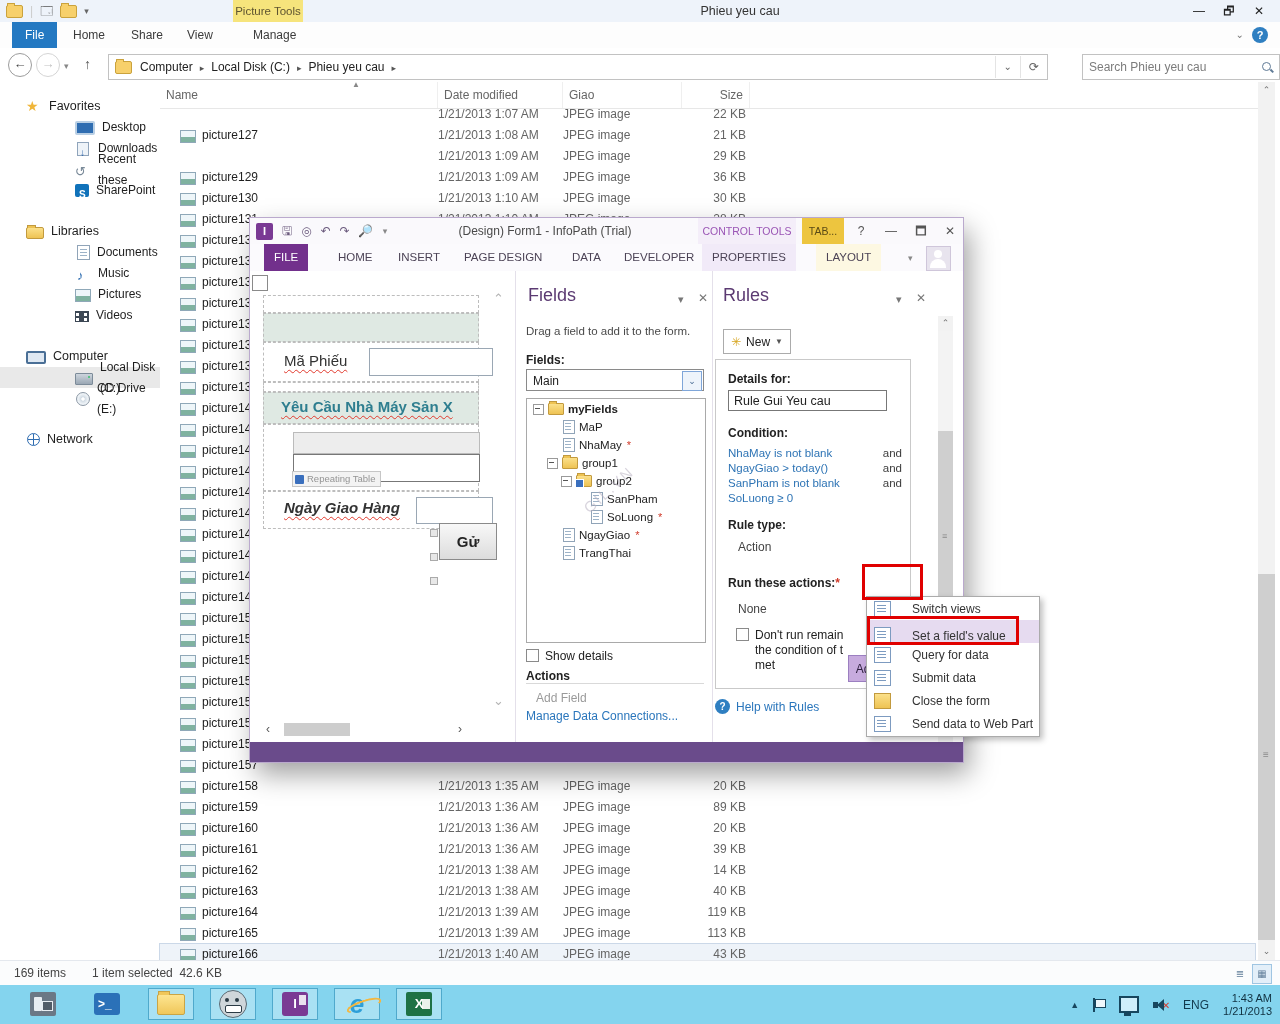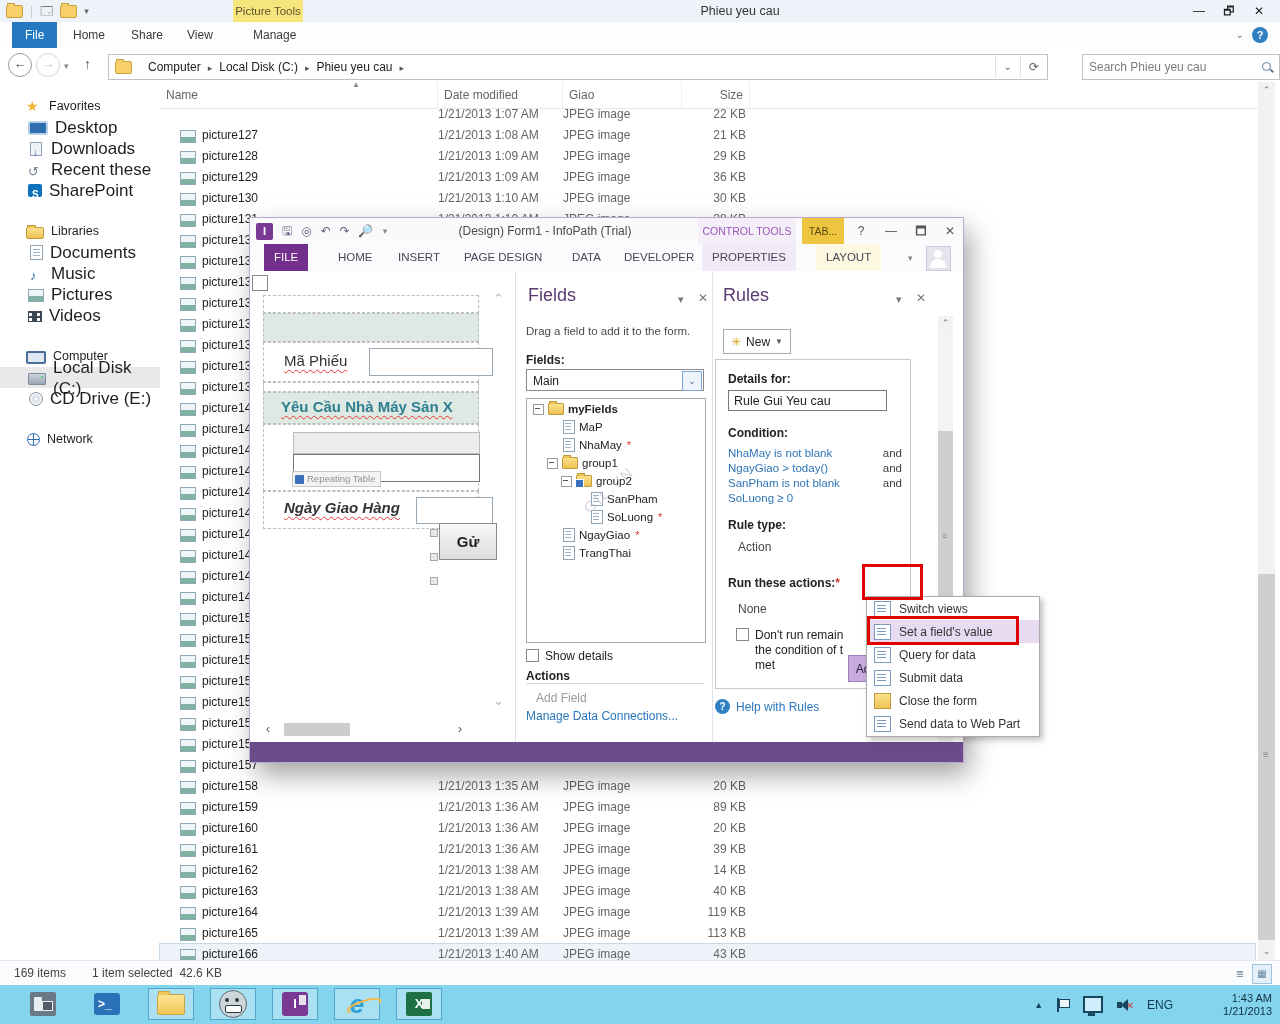--- a/index.html
+++ b/index.html
@@ -23,35 +23,35 @@
   #ribbonrow{left:0;top:22px;width:1280px;height:26px;background:#fdfdfd;border-bottom:1px solid #e4e4e4;}
   .etab{position:absolute;top:0;height:26px;line-height:26px;padding:0 13px;color:#3b3b3b;font-size:12px;}
   .etab.file{background:#2479c2;color:#fff;}
   #ribbon-chev{right:34px;top:26px;color:#777;font-size:11px;}
 
   #addrrow{left:0;top:48px;width:1280px;height:34px;background:#fff;}
   .navcirc{position:absolute;top:5px;width:22px;height:22px;border:1px solid #9c9c9c;border-radius:50%;text-align:center;line-height:20px;font-size:13px;color:#444;background:#fff;}
   .navcirc.disabled{color:#c2c2c2;border-color:#d5d5d5;}
   #nav-dd{left:64px;top:13px;color:#888;font-size:9px;}
   #nav-up{left:84px;top:8px;color:#555;font-size:14px;}
-  #addrbox{left:108px;top:6px;width:938px;height:24px;border:1px solid #c2c2c2;background:#fff;display:flex;align-items:center;gap:8px;}
+  #addrbox{left:108px;top:6px;width:938px;height:24px;border:1px solid #c2c2c2;background:#fff;display:flex;align-items:center;}
   .crumb{padding:0 4px;color:#222;}
   .crumb-sep{color:#555;font-size:9px;padding:0 3px;}
   #addr-tools{margin-left:auto;display:flex;align-items:center;height:100%;}
   #addr-tools span{padding:0 8px;color:#666;border-left:1px solid #e4e4e4;line-height:22px;}
   #searchbox{left:1082px;top:6px;width:184px;height:24px;border:1px solid #c2c2c2;display:flex;align-items:center;padding:0 6px;color:#7c7c7c;}
   #search-mag{margin-left:auto;width:12px;height:12px;position:relative;}
   #search-mag::before{content:"";position:absolute;left:1px;top:1px;width:7px;height:7px;border:1.5px solid #5f7a96;border-radius:50%;}
   #search-mag::after{content:"";position:absolute;left:9px;top:9px;width:4px;height:1.5px;background:#5f7a96;transform:rotate(45deg);}
 
   
   #sidebar{left:0;top:82px;width:160px;height:878px;background:#fff;padding-top:14px;box-sizing:border-box;}
   .side-sec{margin-bottom:20px;}
   .side-hd{height:21px;line-height:21px;padding-left:26px;display:flex;align-items:center;gap:7px;font-size:12.5px;color:#1e1e1e;}
-  .side-it{height:21px;line-height:21px;padding-left:28px;display:flex;align-items:center;gap:7px;font-size:17px;color:#1e1e1e;}
+  .side-it{height:21px;line-height:21px;padding-left:75px;display:flex;align-items:center;gap:7px;font-size:12px;color:#1e1e1e;}
   .side-it.selected{background:#e9e9e9;}
   .ic{display:inline-block;width:16px;height:13px;position:relative;flex:none;}
   .ic-star::before{content:"★";color:#f0b63a;font-size:14px;position:absolute;top:-4px;left:0;}
   .ic-desktop{background:#2f6db1;border:2px solid #b9cfe4;border-radius:2px;height:10px;}
   .ic-downloads::before{content:"";position:absolute;left:2px;top:0;width:10px;height:12px;background:#eef3f8;border:1px solid #8fa4bb;}
   .ic-downloads::after{content:"↓";position:absolute;left:5px;top:0px;color:#2c63a8;font-size:10px;font-weight:bold;}
   .ic-recent::before{content:"↺";color:#7a8a99;font-size:13px;position:absolute;top:-2px;}
   .ic-sharepoint{background:#1072ba;border-radius:2px;height:13px;width:14px;}
   .ic-sharepoint::before{content:"S";color:#fff;font-size:10px;font-weight:bold;position:absolute;left:4px;top:0px;}
   .ic-folder{background:linear-gradient(#fbe08a,#eec353);border:1px solid #c29a3e;border-radius:2px;height:10px;margin-top:2px;}
@@ -161,22 +161,22 @@
   .cond-line .conj{position:absolute;right:10px;color:#3d3d3d;}
   #add-btn{left:132px;top:295px;width:48px;height:27px;background:#c7abde;border:1px solid #9b7fc0;color:#2f2140;text-align:center;line-height:27px;font-size:12px;box-sizing:border-box;}
   #rp-help{left:2px;top:428px;display:flex;align-items:center;gap:6px;}
   #rp-help .qcirc{width:15px;height:15px;border-radius:50%;background:#2f7fc1;color:#fff;text-align:center;line-height:15px;font-size:10px;font-weight:bold;flex:none;}
   #rules-scroll{left:688px;top:45px;width:15px;height:426px;background:#f3f3f3;}
   #rs-thumb{position:absolute;left:0;top:115px;width:15px;height:215px;background:#cfcfcf;}
   #rs-thumb::before{content:"≡";position:absolute;left:4px;top:50%;margin-top:-8px;color:#8a8a8a;font-size:9px;}
 
   
   #ctxmenu{left:866px;top:596px;width:172px;height:139px;background:#fff;border:1px solid #ababab;box-shadow:3px 3px 6px rgba(0,0,0,.25);z-index:50;}
-  .mitem{position:relative;height:23px;display:flex;align-items:center;gap:8px;padding-left:7px;font-size:12px;color:#333;}
-  .mitem.hl{background:#e6dbf0;}
+  .mitem{position:relative;height:23px;display:flex;align-items:center;gap:21px;padding-left:7px;font-size:12px;color:#333;}
+  .mitem.hl{background:#e6dbf0;align-items:flex-end;}
   .micon{width:15px;height:14px;position:relative;flex:none;background:#fff;border:1px solid #7d9bc0;}
   .micon::before{content:"";position:absolute;left:2px;top:3px;width:9px;height:1px;background:#7d9bc0;box-shadow:0 3px 0 #7d9bc0,0 6px 0 #7d9bc0;}
   .micon.folder{background:linear-gradient(#fbe08a,#eec353);border:1px solid #c29a3e;}
   .micon.folder::before{display:none;}
   .redbox{border:3px solid #e00000;z-index:60;pointer-events:none;}
 
   
   #taskbar{left:0;top:985px;width:1280px;height:39px;background:#84d4ee;}
   .tbtn{position:absolute;top:3px;width:46px;height:32px;display:flex;align-items:center;justify-content:center;}
   .tbtn.open{border:1px solid #4fa9cc;background:rgba(255,255,255,.3);box-sizing:border-box;}
@@ -190,21 +190,21 @@
   .tb-face::before{content:"";position:absolute;left:5px;top:7px;width:4px;height:4px;border-radius:50%;background:#2a3a44;box-shadow:10px 0 0 #2a3a44;}
   .tb-face::after{content:"";position:absolute;left:5px;top:14px;width:15px;height:6px;background:#fff;border:1px solid #2a3a44;border-radius:2px;}
   .tb-ip{width:26px;height:24px;background:#7a3a94;border-radius:3px;color:#fff;font-weight:bold;text-align:center;line-height:24px;font-size:13px;position:relative;}
   .tb-ip::after{content:"";position:absolute;right:2px;top:3px;width:7px;height:10px;background:#fff;opacity:.85;}
   .tb-ie{color:#2e9fd8;font-size:26px;font-weight:bold;font-style:italic;line-height:28px;position:relative;}
   .tb-ie::after{content:"";position:absolute;left:-4px;top:10px;width:32px;height:7px;border:2px solid #f4b73f;border-radius:50%;border-bottom-color:transparent;transform:rotate(-18deg);}
   .tb-xl{width:26px;height:24px;background:#1e7145;border-radius:2px;color:#fff;font-weight:bold;text-align:center;line-height:24px;font-size:13px;position:relative;}
   .tb-xl::after{content:"";position:absolute;right:2px;top:4px;width:8px;height:16px;background:#fff;opacity:.9;box-shadow:inset 0 3px 0 #1e7145,inset 0 -3px 0 #1e7145;}
   #tray{position:absolute;right:8px;top:0;height:39px;display:flex;align-items:center;gap:14px;color:#123a4e;}
   .tray-ic{font-size:13px;color:#17465e;}
-  #tray-clock{text-align:right;font-size:11px;line-height:13px;color:#10303f;margin-left:36px;}
+  #tray-clock{text-align:right;font-size:11px;line-height:13px;color:#10303f;}
   .spk{position:relative;width:16px;height:14px;}
   .spk::before{content:"";position:absolute;left:0;top:4px;width:5px;height:6px;background:#17465e;}
   .spk::after{content:"";position:absolute;left:4px;top:1px;border-top:6px solid transparent;border-bottom:6px solid transparent;border-right:7px solid #17465e;}
   .spk .x{position:absolute;right:-1px;top:2px;color:#d23b2e;font-size:10px;font-weight:bold;}
   .net{position:relative;width:16px;height:13px;border:2px solid #17465e;background:#cfeefb;}
   .net::after{content:"";position:absolute;left:3px;bottom:-5px;width:7px;height:3px;background:#17465e;}
   .flagg{position:relative;width:12px;height:14px;}
   .flagg::before{content:"";position:absolute;left:0;top:0;width:2px;height:14px;background:#17465e;}
   .flagg::after{content:"";position:absolute;left:2px;top:1px;width:9px;height:7px;background:#eef7fc;border:1px solid #17465e;}
 </style>
@@ -345,24 +345,20 @@
       <div class="frow">
         <div class="fc fc-name">
           <span class="ic ic-image"></span>
           <span>picture127</span>
         </div>
         <div class="fc fc-date">1/21/2013 1:08 AM</div>
         <div class="fc fc-type">JPEG image</div>
         <div class="fc fc-size">21 KB</div>
       </div>
       <div class="frow">
-        <div class="fc fc-name">
-          <span class="ic ic-image"></span>
-          <span>picture128</span>
-        </div>
         <div class="fc fc-date">1/21/2013 1:09 AM</div>
         <div class="fc fc-type">JPEG image</div>
         <div class="fc fc-size">29 KB</div>
       </div>
       <div class="frow">
         <div class="fc fc-name">
           <span class="ic ic-image"></span>
           <span>picture129</span>
         </div>
         <div class="fc fc-date">1/21/2013 1:09 AM</div>

